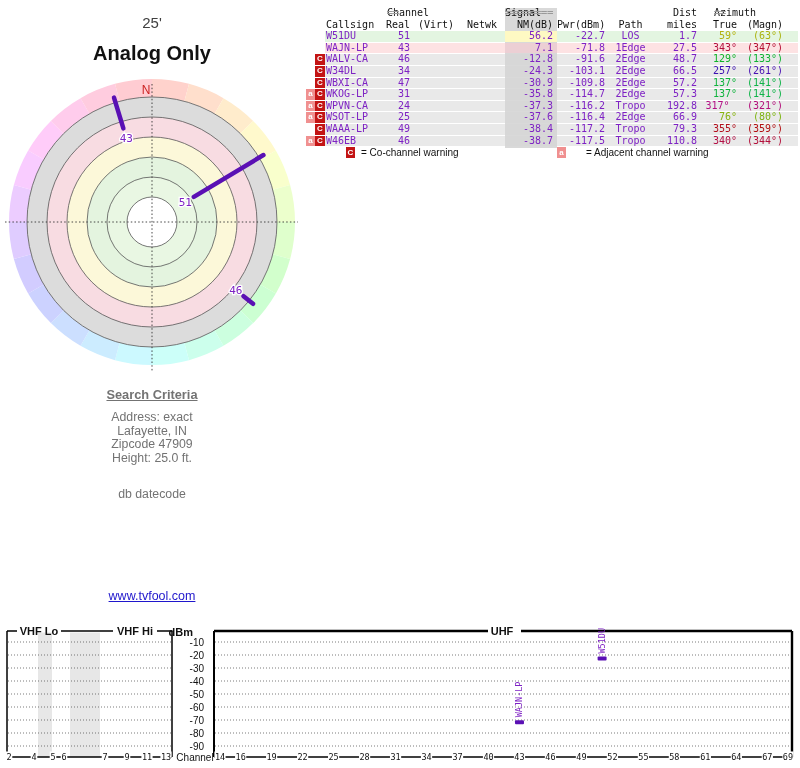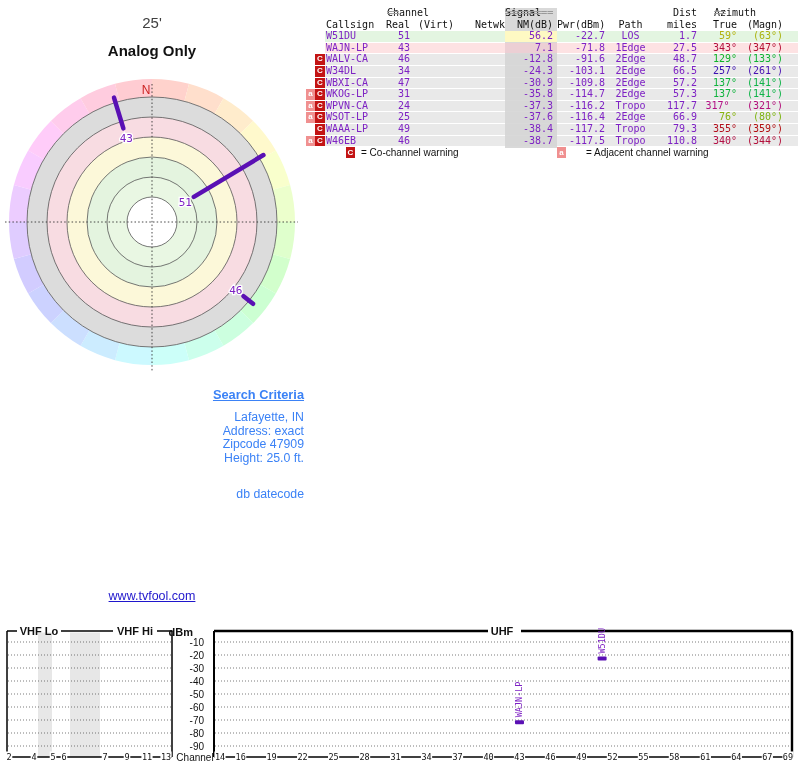--- a/index.html
+++ b/index.html
@@ -2,21 +2,21 @@
 <html><head>
 <meta charset="utf-8">
 <style>
   html,body{margin:0;padding:0;background:#fff;}
   #page{position:relative;width:800px;height:768px;background:#fff;overflow:hidden;
         font-family:"Liberation Sans",sans-serif;}
   .abs{position:absolute;}
 
   
   .radar-title{left:0;top:14px;width:304px;text-align:center;font-size:15px;font-weight:normal;color:#404040;}
-  .radar-sub{left:0;top:42px;width:304px;text-align:center;font-size:15px;font-weight:bold;color:#111;}
+  .radar-sub{left:0;top:42px;width:304px;text-align:center;font-size:20px;font-weight:bold;color:#111;}
   .radar-north-ref{left:0;top:67px;width:304px;text-align:center;font-size:11.5px;color:#222;}
   .radar-n{left:132px;top:83px;width:28px;text-align:center;font-size:12px;color:#cc2222;}
 
   
   #tbl{left:306px;top:8px;width:494px;font-family:"DejaVu Sans Mono",monospace;
        font-size:10px;line-height:10.6px;color:#111;}
   #nm-band{position:absolute;left:199px;top:0;width:52px;height:140px;background:#d9d9d9;z-index:0;}
   .hline{position:relative;height:11.6px;z-index:1;white-space:pre;}
   .hline span{position:absolute;top:0;}
   .dim{color:#999;}
@@ -25,32 +25,32 @@
          text-align:center;color:#fff;font-family:"Liberation Sans",sans-serif;}
   .wa{background:#f09090;} .wc{background:#c31414;width:10px;}
   .wempty{background:transparent;}
   .tbody{display:grid;width:473px;
      grid-template-columns:60px 25px 47px 48px 52px 51px 45px 45px 39px 46px 15px;}
   .r-green .tbody{background:#e3f5e1;} .r-green .c-nm{background:#fef9c3;}
   .r-pink  .tbody{background:#fde2e3;} .r-pink  .c-nm{background:#eccfd4;}
   .r-gray  .tbody{background:#e9e9e9;} .r-gray  .c-nm{background:#d7d7d7;}
   .cell{white-space:pre;text-align:right;color:#7e22c4;}
   .c-callsign{text-align:left;padding-left:1px;}
-  .c-virt{padding-right:3px;} .c-netwk{}
+  .c-virt{padding-right:3px;} .c-netwk{padding-right:8px;}
   .c-nm{padding-right:4px;} .c-pwr{padding-right:3px;}
   .c-path{text-align:center;} .c-miles{padding-right:1px;}
   .hcell{color:#111;}
   
   #legend{left:306px;top:146px;width:494px;height:13px;font-size:10px;color:#111;}
   #legend .box{position:absolute;top:1px;width:9px;height:11px;font-size:8px;font-weight:bold;
                line-height:11px;text-align:center;color:#fff;}
   #legend .txt{position:absolute;top:1px;}
 
   
-  #search{left:0;top:388px;width:304px;text-align:right;color:#3b82f6;font-size:12.3px;line-height:13.8px;}
+  #search{left:0;top:388px;width:304px;text-align:center;color:#737373;font-size:12.3px;line-height:13.8px;}
   #search .sc-title{font-weight:bold;font-size:12.8px;text-decoration:underline;margin-bottom:9px;}
   #search .gap{height:22px;}
 
   
   #site-link{left:0;top:589px;width:304px;text-align:center;font-size:12.5px;}
   #site-link a{color:#1f16cc;text-decoration:underline;cursor:pointer;}
 </style>
 </head>
 <body>
 
@@ -232,21 +232,21 @@
           <span class="wcell wa">a</span>
           <span class="wcell wc" style="width: 10px;">C</span>
           <div class="tbody">
             <span class="cell c-callsign">WPVN-CA</span>
             <span class="cell c-real">24</span>
             <span class="cell c-virt"></span>
             <span class="cell c-netwk"></span>
             <span class="cell c-nm">-37.3</span>
             <span class="cell c-pwr">-116.2</span>
             <span class="cell c-path">Tropo</span>
-            <span class="cell c-miles">117.7</span>
+            <span class="cell c-miles">192.8</span>
             <span class="cell c-true" style="color: rgb(179, 15, 133); text-align: center;">317°</span>
             <span class="cell c-magn" style="color: rgb(179, 15, 122);">(321°)</span>
             <span class="cell c-tail"></span>
           </div>
         </div>
         <div class="trow r-gray">
           <span class="wcell wa">a</span>
           <span class="wcell wc" style="width: 10px;">C</span>
           <div class="tbody">
             <span class="cell c-callsign">WSOT-LP</span>
@@ -301,22 +301,22 @@
 
   <div id="legend" class="abs">
     <span class="box wc" style="left:40px">C</span>
     <span class="txt" style="left:55px">=  Co-channel warning</span>
     <span class="box wa" style="left:251px">a</span>
     <span class="txt" style="left:280px">=  Adjacent channel warning</span>
   </div>
 
   <div id="search" class="abs">
     <div class="sc-title">Search Criteria</div>
+    <div>Address: exact</div>
     <div>Lafayette, IN</div>
-    <div>Address: exact</div>
     <div>Zipcode 47909</div>
     <div>Height: 25.0 ft.</div>
     <div class="gap"></div>
     <div>db datecode</div>
   </div>
 
   <div id="site-link" class="abs">
     <a>www.tvfool.com</a>
   </div>
 

